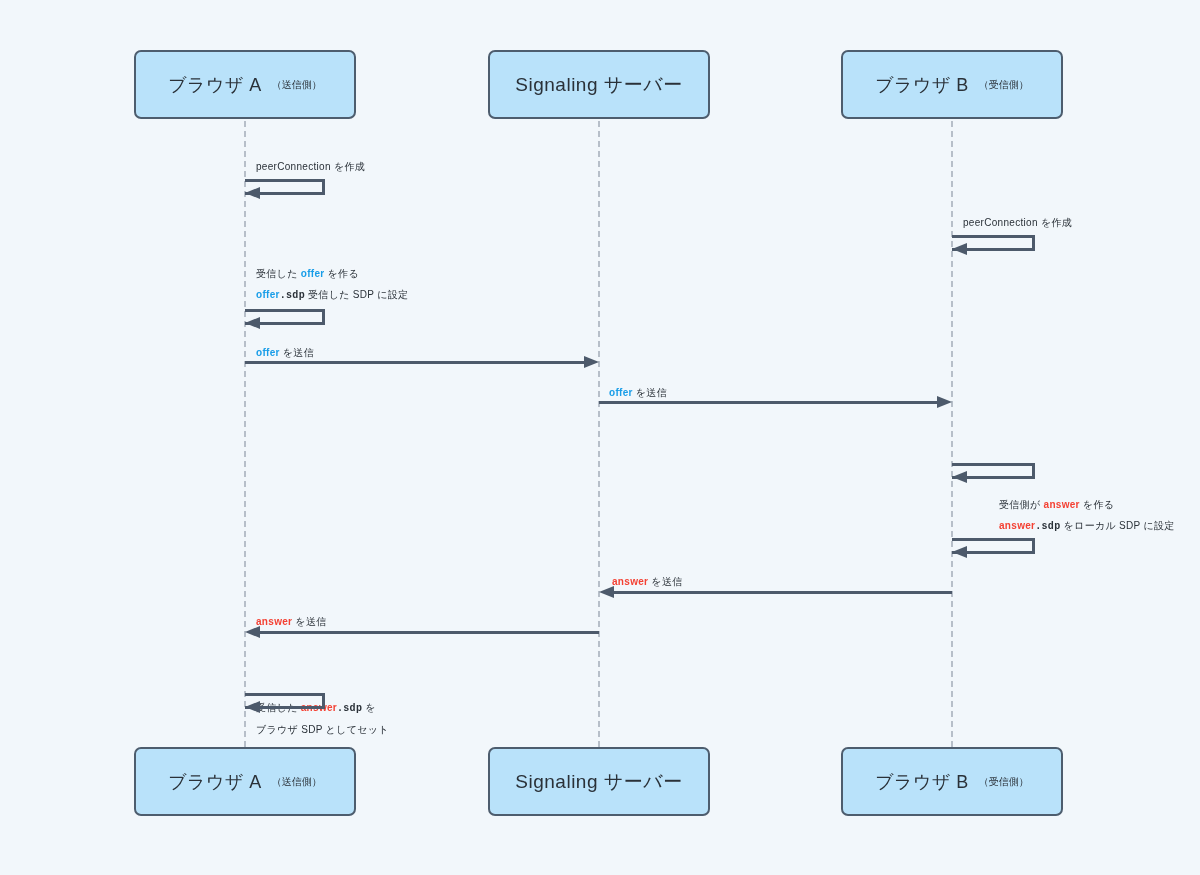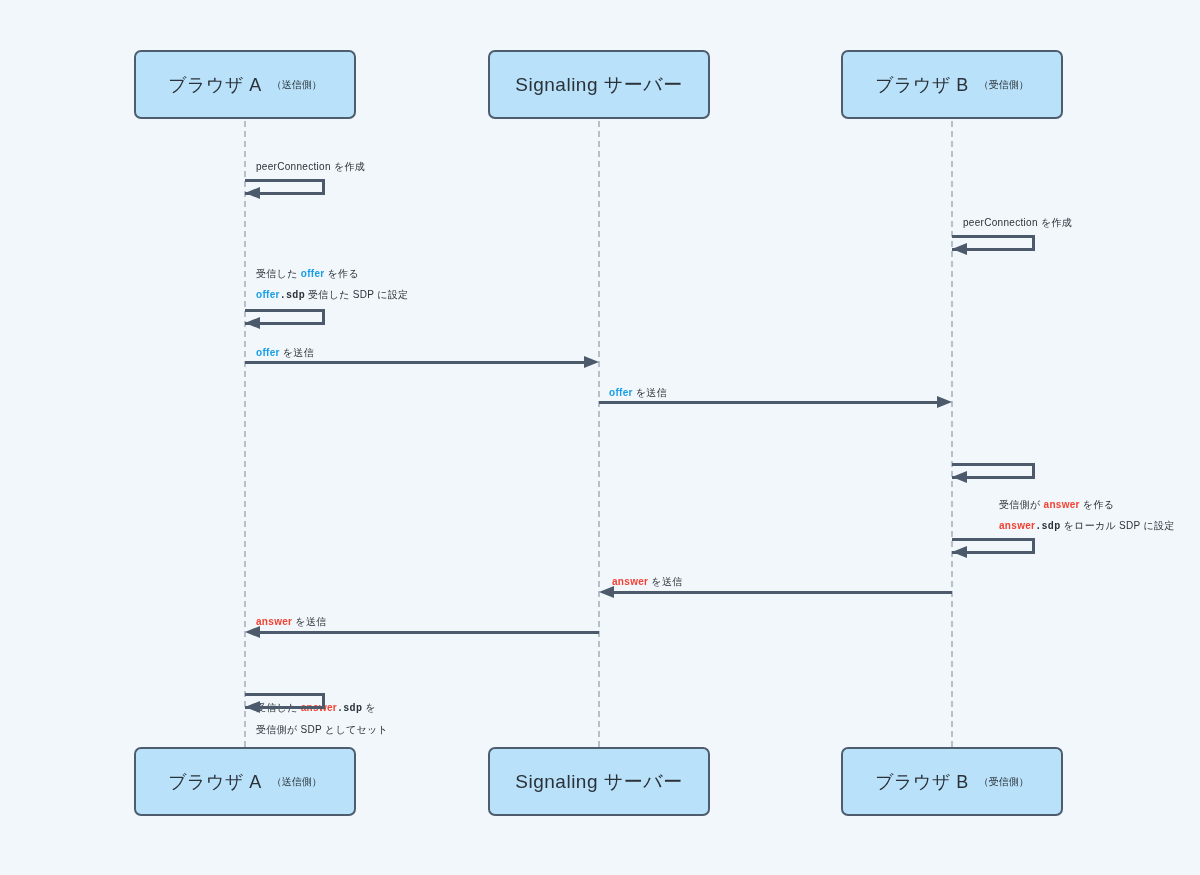--- a/index.html
+++ b/index.html
@@ -147,21 +147,21 @@
   <div class="head-left" style="left:599px;top:586px;"></div>
 
   <div class="msg-label" style="left:256px;top:611px;">
     <span class="kw-red">answer</span><span> を送信</span>
   </div>
   <div class="arrow-line" style="left:260px;top:631px;width:339px;"></div>
   <div class="head-left" style="left:245px;top:626px;"></div>
 
   <div class="msg-label" style="left:256px;top:649px;margin-top:48px;">
     <div><span>受信した </span><span class="kw-red">answer</span><span class="kw-bold">.sdp</span><span> を</span></div>
-    <div><span>受信側が SDP としてセット</span></div>
+    <div><span>ブラウザ SDP としてセット</span></div>
   </div>
   <div class="self-loop" style="left:245px;top:693px;"></div>
   <div class="head-left" style="left:245px;top:701px;"></div>
 
   <div class="actor-box" style="left:134px;top:747px;">
     <div class="actor-title">ブラウザ A</div>
     <div class="actor-sub">（送信側）</div>
   </div>
   <div class="actor-box" style="left:488px;top:747px;">
     <div class="actor-title-single">Signaling サーバー</div>

